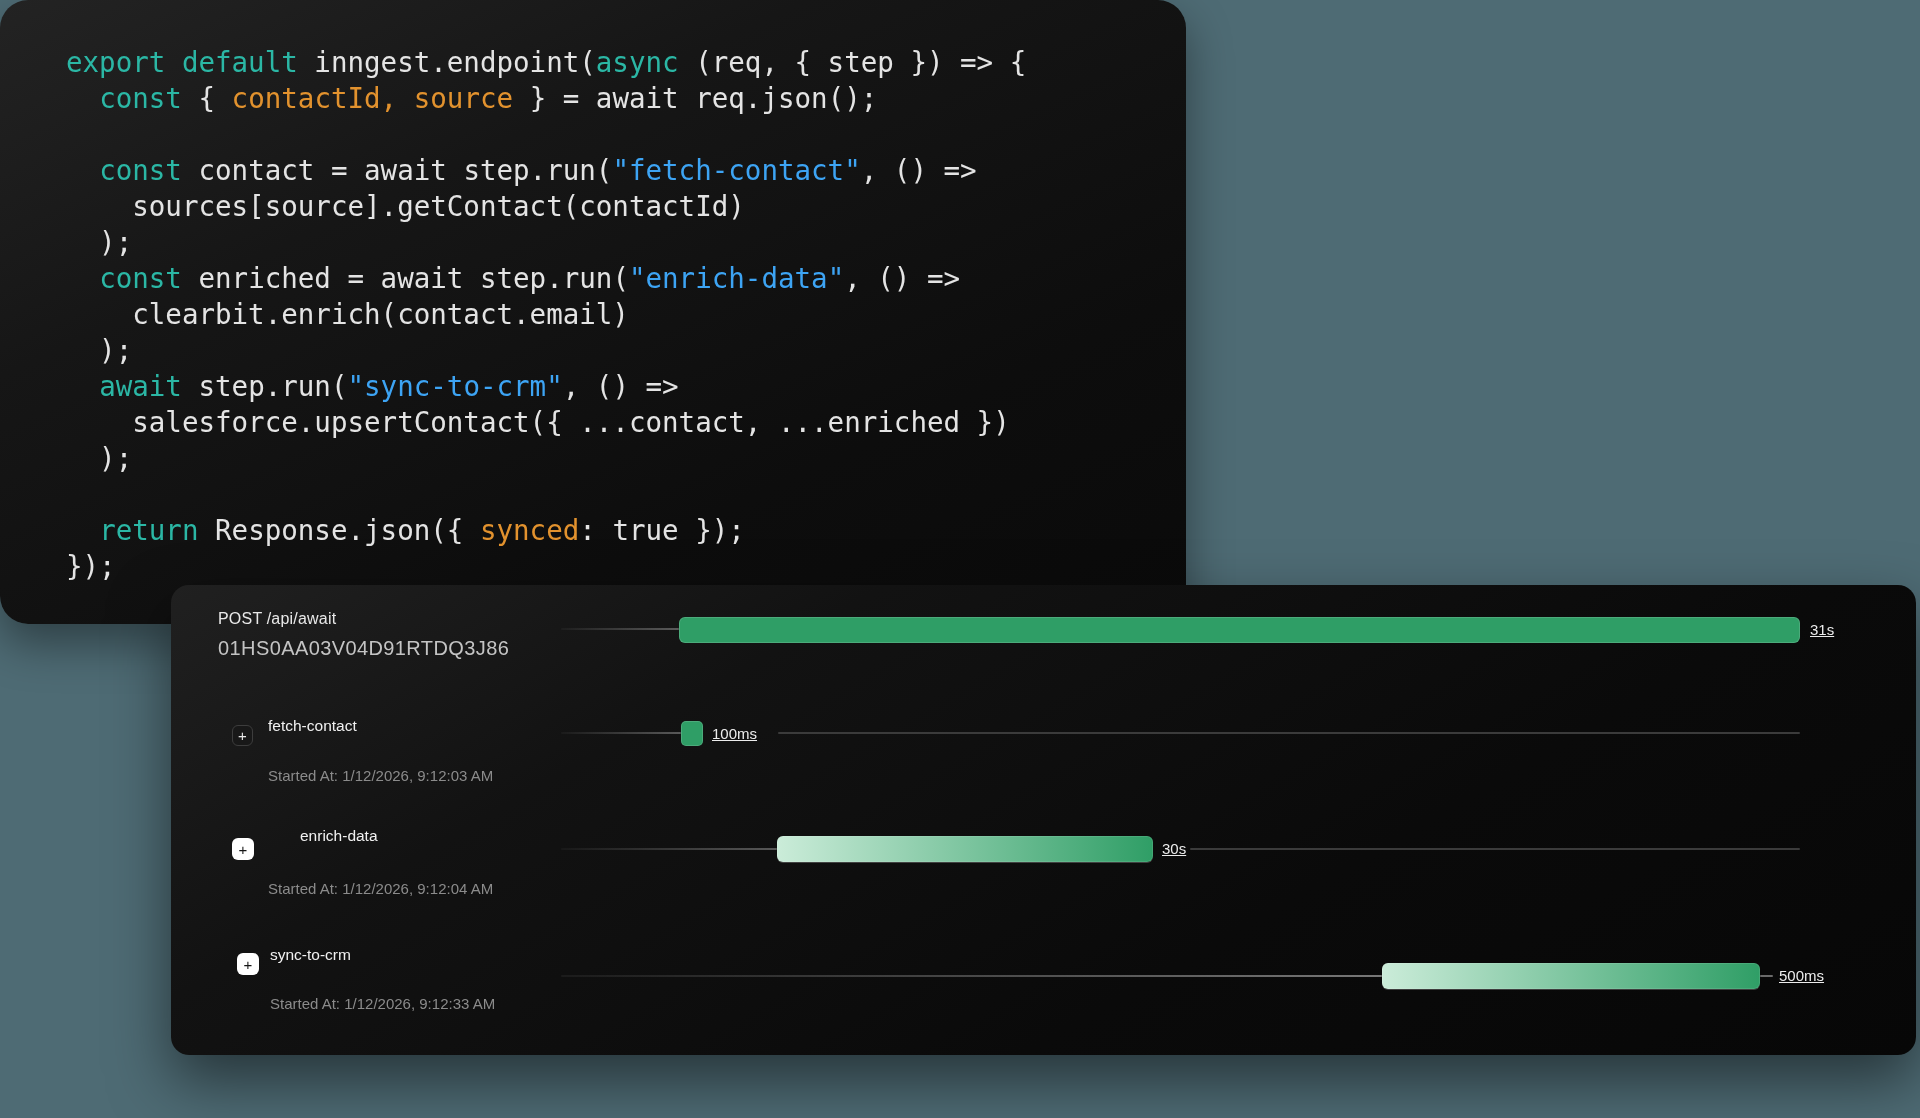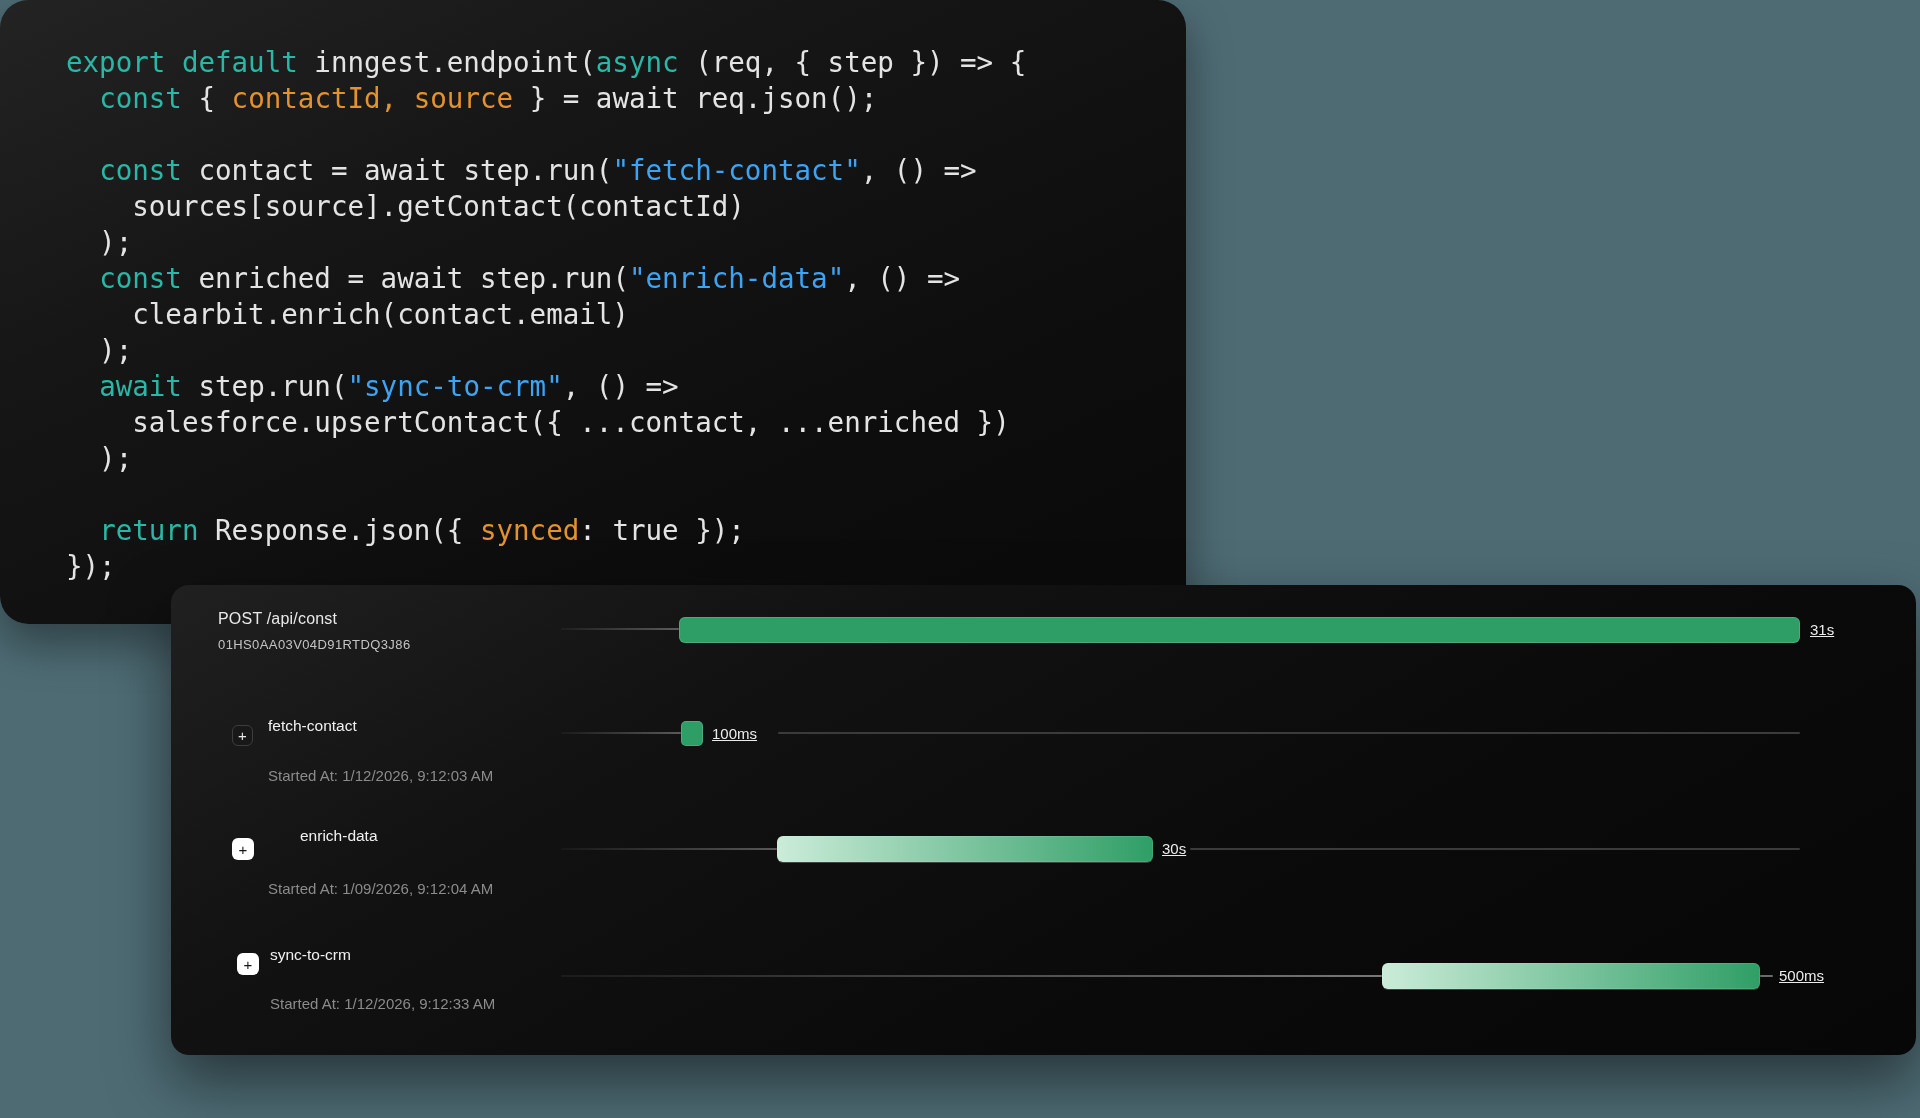--- a/index.html
+++ b/index.html
@@ -28,21 +28,21 @@
   
   .trace-panel {
     position: absolute; left: 171px; top: 585px; width: 1745px; height: 470px;
     border-radius: 18px;
     background: linear-gradient(150deg, #202020 0%, #121212 28%, #0a0a0a 65%, #070707 100%);
     box-shadow: 0 26px 60px rgba(0,0,0,0.5);
   }
   .trace-panel .abs { position: absolute; }
 
   .t-title { left: 47px; top: 25px; font-size: 16px; color: #e9e9e9; letter-spacing: 0.2px; }
-  .t-id    { left: 47px; top: 52px; font-size: 13px; color: #c4c4c4; letter-spacing: 0.4px; }
+  .t-id    { left: 47px; top: 52px; font-size: 20px; color: #c4c4c4; letter-spacing: 0.4px; }
 
   .tl { height: 2px; border-radius: 1px; }
   .tl-fade  { background: linear-gradient(90deg, rgba(255,255,255,0.03), rgba(255,255,255,0.30)); }
   .tl-fade-bright { background: linear-gradient(90deg, rgba(255,255,255,0.05), rgba(255,255,255,0.45)); }
   .tl-flat  { background: #3b3b3b; }
 
   .bar { border-radius: 6px; height: 26px; }
   .bar-solid { background: var(--bar-solid, #2f9e66); box-shadow: inset 0 0 0 1px rgba(255,255,255,0.14); }
   .bar-grad  {
     background: linear-gradient(90deg, var(--bar-grad-start, #cbecd9), var(--bar-grad-end, #2f9e66));
@@ -97,37 +97,37 @@
 </style>
 </head>
 <body style="background: rgb(78, 107, 116);">
 
 <div class="code-panel">
   <pre class="code" id="code-root"><div class="code-line"><span class="tok-kw">export default</span><span class="tok-df"> inngest.endpoint(</span><span class="tok-kw">async</span><span class="tok-df"> (req, { step }) =&gt; {</span></div><div class="code-line"><span class="tok-df">  </span><span class="tok-kw">const</span><span class="tok-df"> { </span><span class="tok-pr">contactId,</span><span class="tok-df"> </span><span class="tok-pr">source</span><span class="tok-df"> } = await req.json();</span></div><div class="code-line">&nbsp;</div><div class="code-line"><span class="tok-df">  </span><span class="tok-kw">const</span><span class="tok-df"> contact = await step.run(</span><span class="tok-st">"fetch-contact"</span><span class="tok-df">, () =&gt;</span></div><div class="code-line"><span class="tok-df">    sources[source].getContact(contactId)</span></div><div class="code-line"><span class="tok-df">  );</span></div><div class="code-line"><span class="tok-df">  </span><span class="tok-kw">const</span><span class="tok-df"> enriched = await step.run(</span><span class="tok-st">"enrich-data"</span><span class="tok-df">, () =&gt;</span></div><div class="code-line"><span class="tok-df">    clearbit.enrich(contact.email)</span></div><div class="code-line"><span class="tok-df">  );</span></div><div class="code-line"><span class="tok-df">  </span><span class="tok-kw">await</span><span class="tok-df"> step.run(</span><span class="tok-st">"sync-to-crm"</span><span class="tok-df">, () =&gt;</span></div><div class="code-line"><span class="tok-df">    salesforce.upsertContact({ ...contact, ...enriched })</span></div><div class="code-line"><span class="tok-df">  );</span></div><div class="code-line">&nbsp;</div><div class="code-line"><span class="tok-df">  </span><span class="tok-kw">return</span><span class="tok-df"> Response.json({ </span><span class="tok-pr">synced</span><span class="tok-df">: true });</span></div><div class="code-line"><span class="tok-df">});</span></div></pre>
 </div>
 
 <div class="trace-panel">
 
-  <div class="abs t-title">POST /api/const</div>
+  <div class="abs t-title">POST /api/await</div>
   <div class="abs t-id">01HS0AA03V04D91RTDQ3J86</div>
   <div class="abs tl tl-fade r1-line"></div>
   <div class="abs bar bar-solid r1-bar"></div>
   <div class="abs dur r1-dur">31s</div>
 
   <button class="abs expand expand-dark r2-btn">+</button>
   <div class="abs step-name r2-name">fetch-contact</div>
   <div class="abs step-started r2-started">Started At: 1/12/2026, 9:12:03 AM</div>
   <div class="abs tl tl-fade r2-line-l"></div>
   <div class="abs bar bar-solid r2-bar"></div>
   <div class="abs dur r2-dur">100ms</div>
   <div class="abs tl tl-flat r2-line-r"></div>
 
   <button class="abs expand expand-light r3-btn">+</button>
   <div class="abs step-name r3-name">enrich-data</div>
-  <div class="abs step-started r3-started">Started At: 1/09/2026, 9:12:04 AM</div>
+  <div class="abs step-started r3-started">Started At: 1/12/2026, 9:12:04 AM</div>
   <div class="abs tl tl-fade r3-line-l"></div>
   <div class="abs bar bar-grad r3-bar"></div>
   <div class="abs dur r3-dur">30s</div>
   <div class="abs tl tl-flat r3-line-r"></div>
 
   <button class="abs expand expand-light r4-btn">+</button>
   <div class="abs step-name r4-name">sync-to-crm</div>
   <div class="abs step-started r4-started">Started At: 1/12/2026, 9:12:33 AM</div>
   <div class="abs tl tl-fade-bright r4-line-l"></div>
   <div class="abs bar bar-grad r4-bar"></div>

